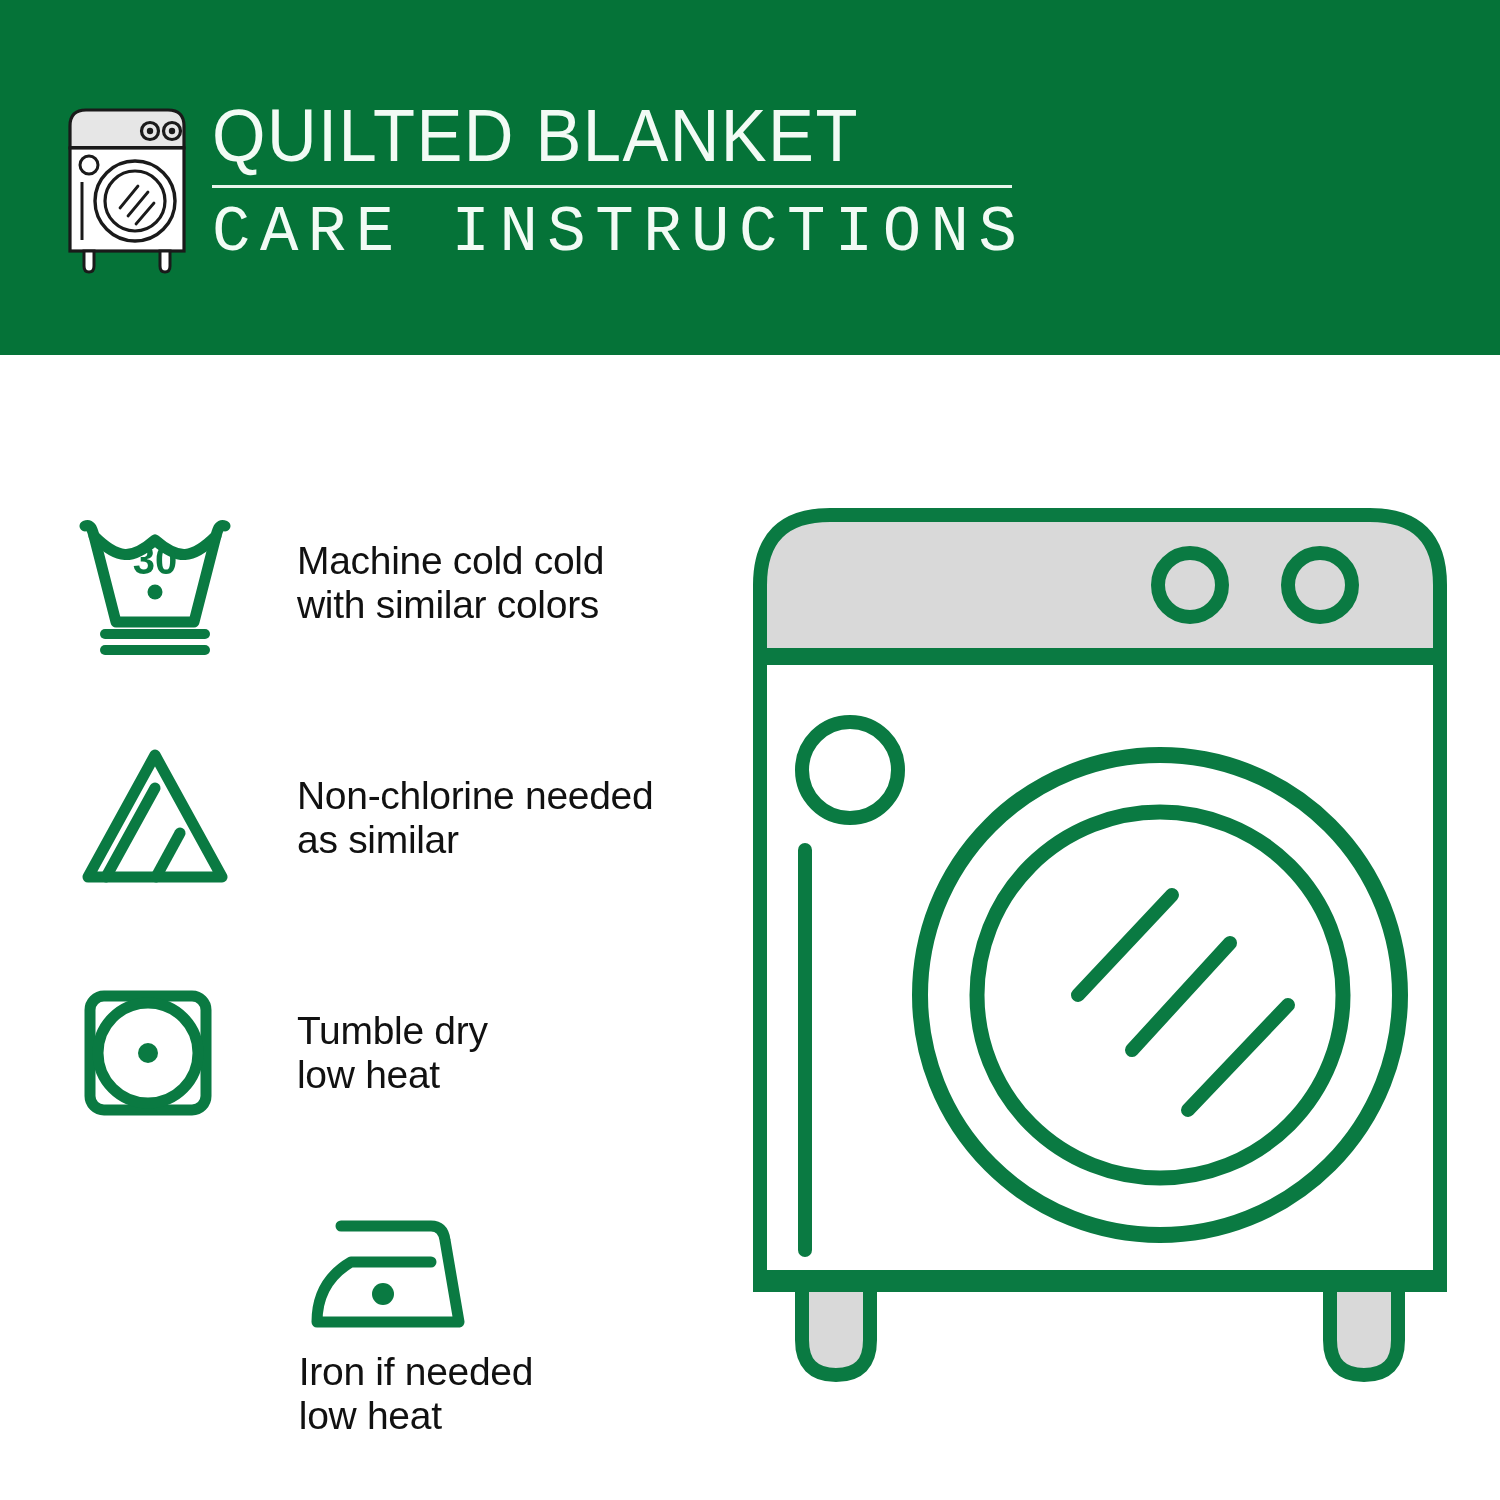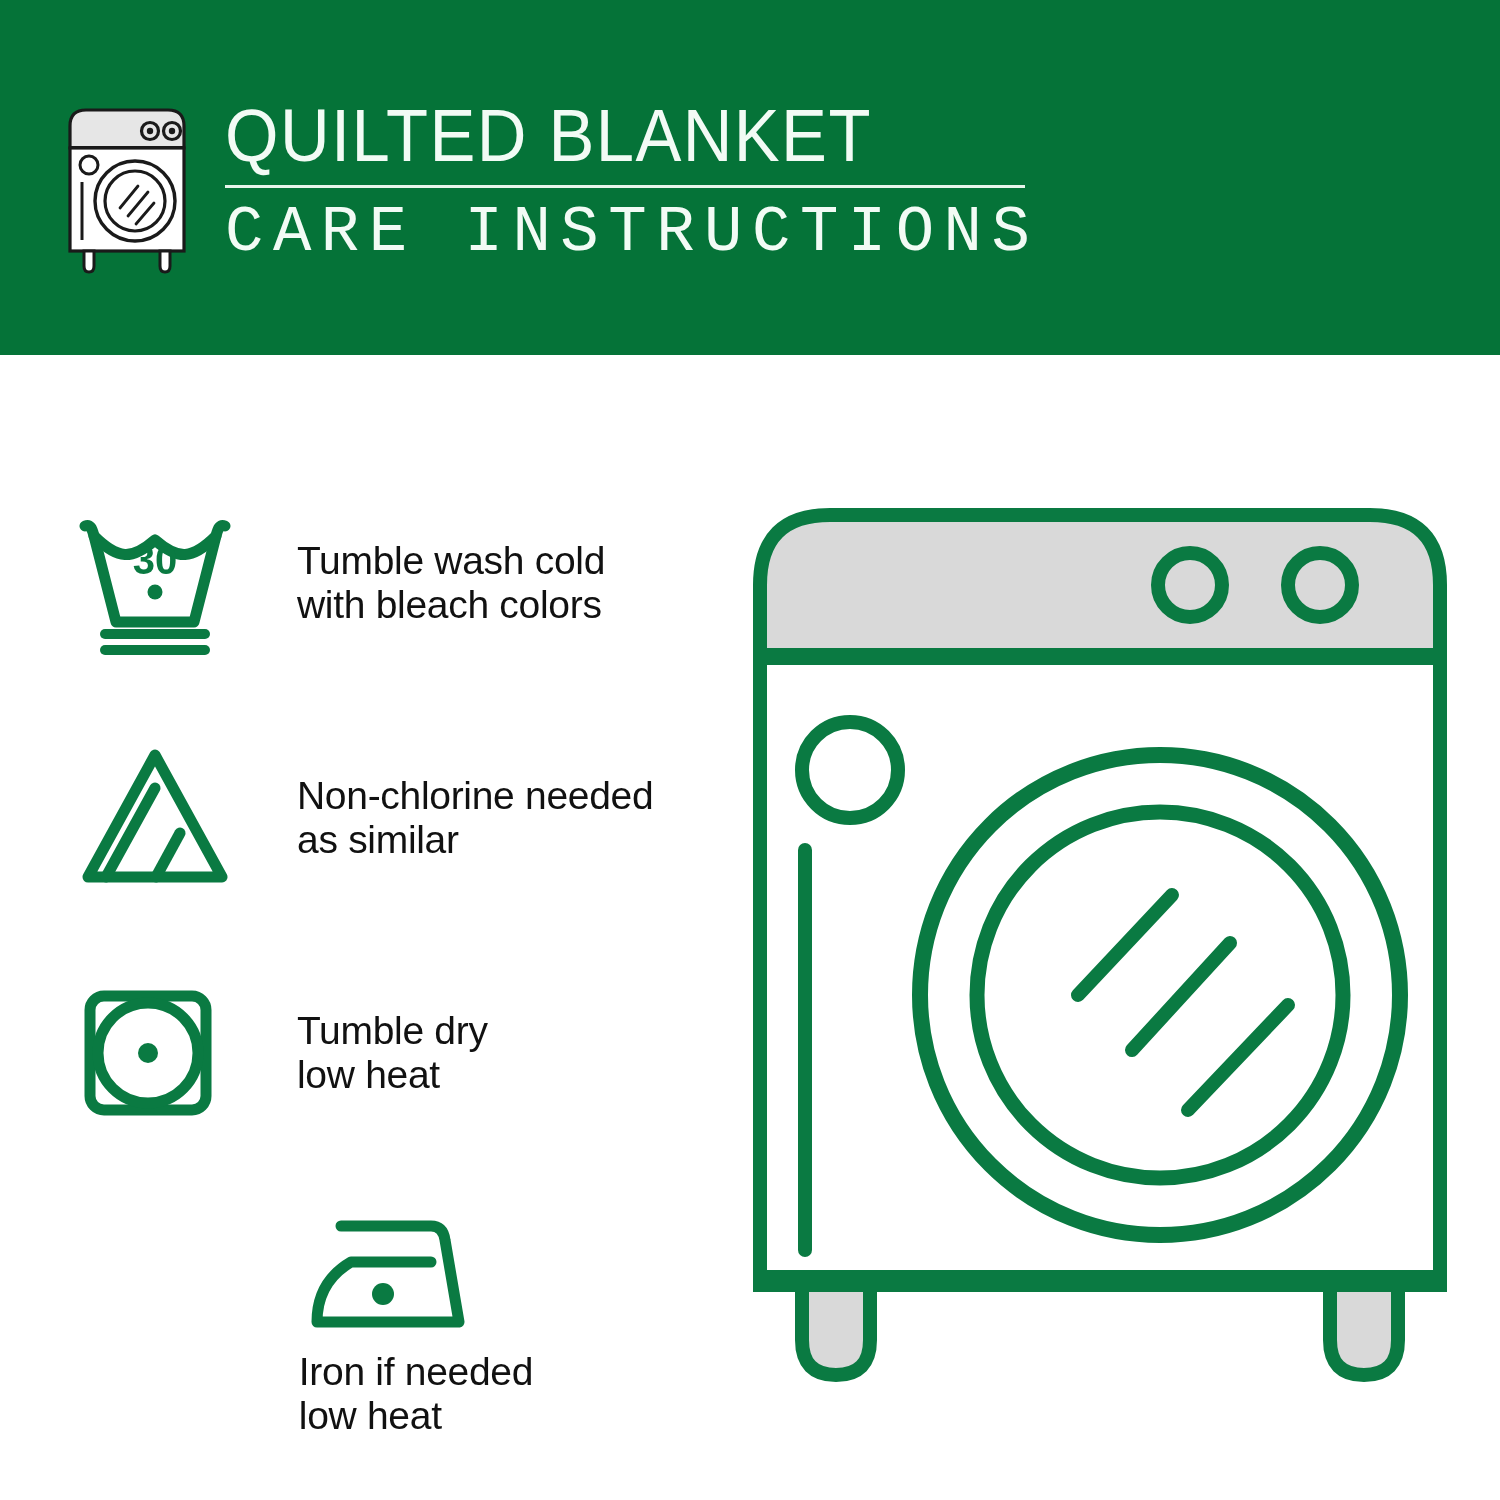--- a/index.html
+++ b/index.html
@@ -31,21 +31,21 @@
     display: flex;
     align-items: flex-start;
   }
   .header-icon {
     width: 130px;
     height: 172px;
     flex: 0 0 auto;
     margin-top: 8px;
   }
   .title-block {
-    margin-left: 33px;
+    margin-left: 20px;
     display: flex;
     flex-direction: column;
     justify-content: flex-start;
   }
   .title-main {
     color: #f2fbf5;
     font-size: 74px;
     line-height: 80px;
     font-weight: 400;
     letter-spacing: 1.5px;
@@ -170,22 +170,22 @@
           </g>
           <text x="85" y="66" font-family="Liberation Sans, sans-serif" font-size="40" font-weight="bold" fill="#0a7a42" text-anchor="middle">30</text>
           <circle cx="85" cy="84" r="7.5" fill="#0a7a42"></circle>
           <g stroke="#0a7a42" stroke-width="10" stroke-linecap="round">
             <line x1="35" y1="126" x2="135" y2="126"></line>
             <line x1="35" y1="142" x2="135" y2="142"></line>
           </g>
         </svg>
       </div>
       <div class="symbol-text">
-        <span class="ln">Tumble wash cold</span>
-        <span class="ln">with bleach colors</span>
+        <span class="ln">Machine cold cold</span>
+        <span class="ln">with similar colors</span>
       </div>
     </div>
 
     <div class="symbol-row">
       <div class="symbol-icon">
         <svg width="170" height="150" viewBox="0 0 170 150">
           <g fill="none" stroke="#0a7a42" stroke-width="11" stroke-linecap="round" stroke-linejoin="round">
             <path d="M85 12 L152 134 L18 134 Z"></path>
             <line x1="85" y1="45" x2="36" y2="134"></line>
             <line x1="110" y1="90" x2="86" y2="134"></line>

